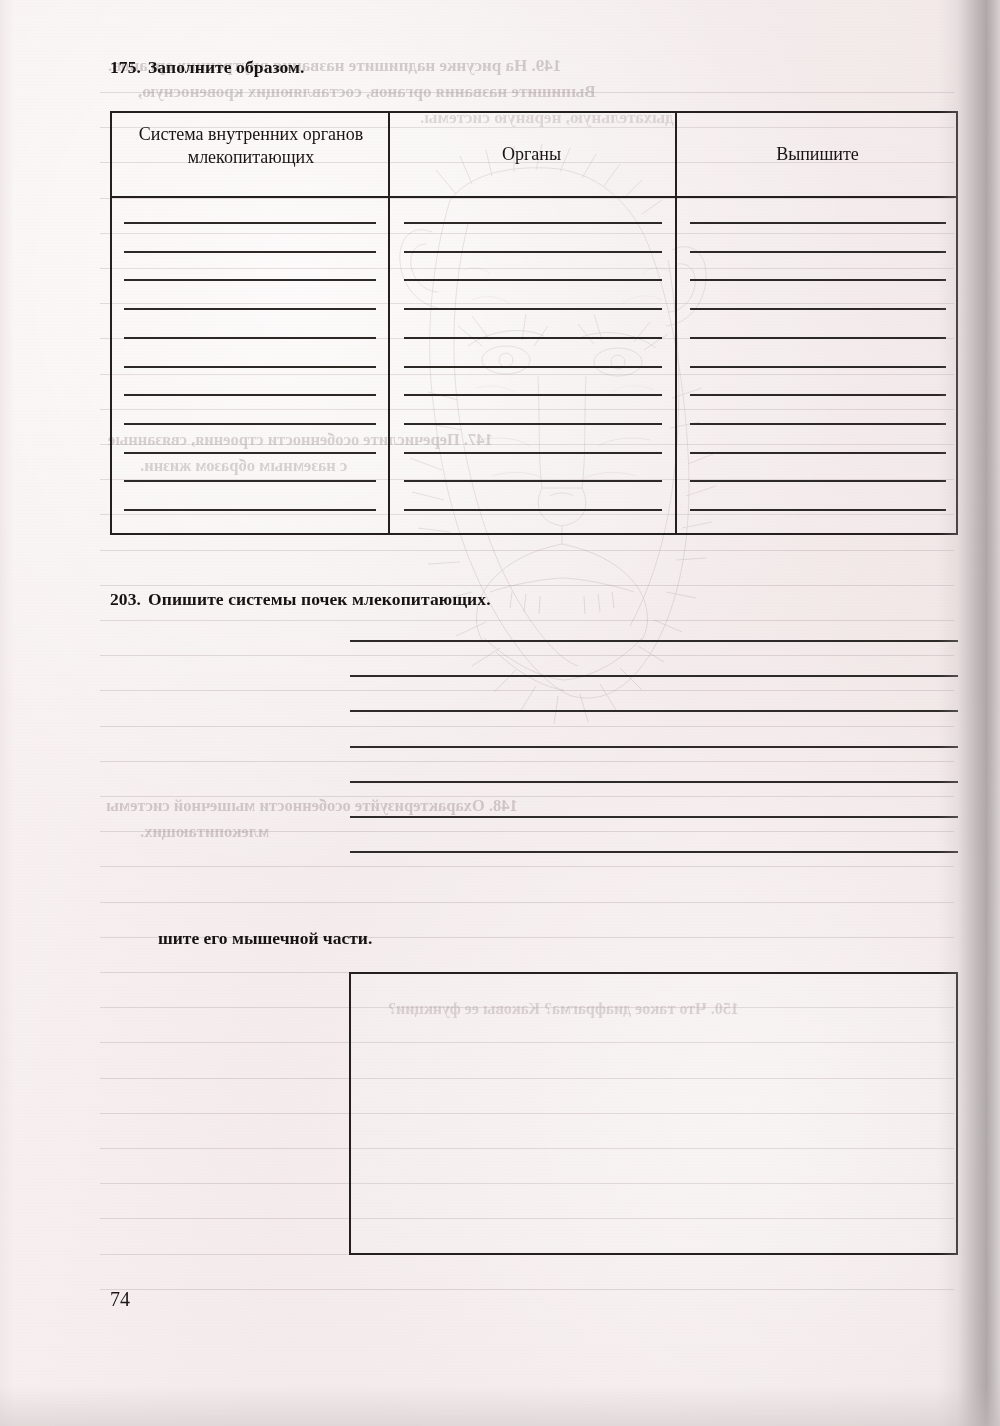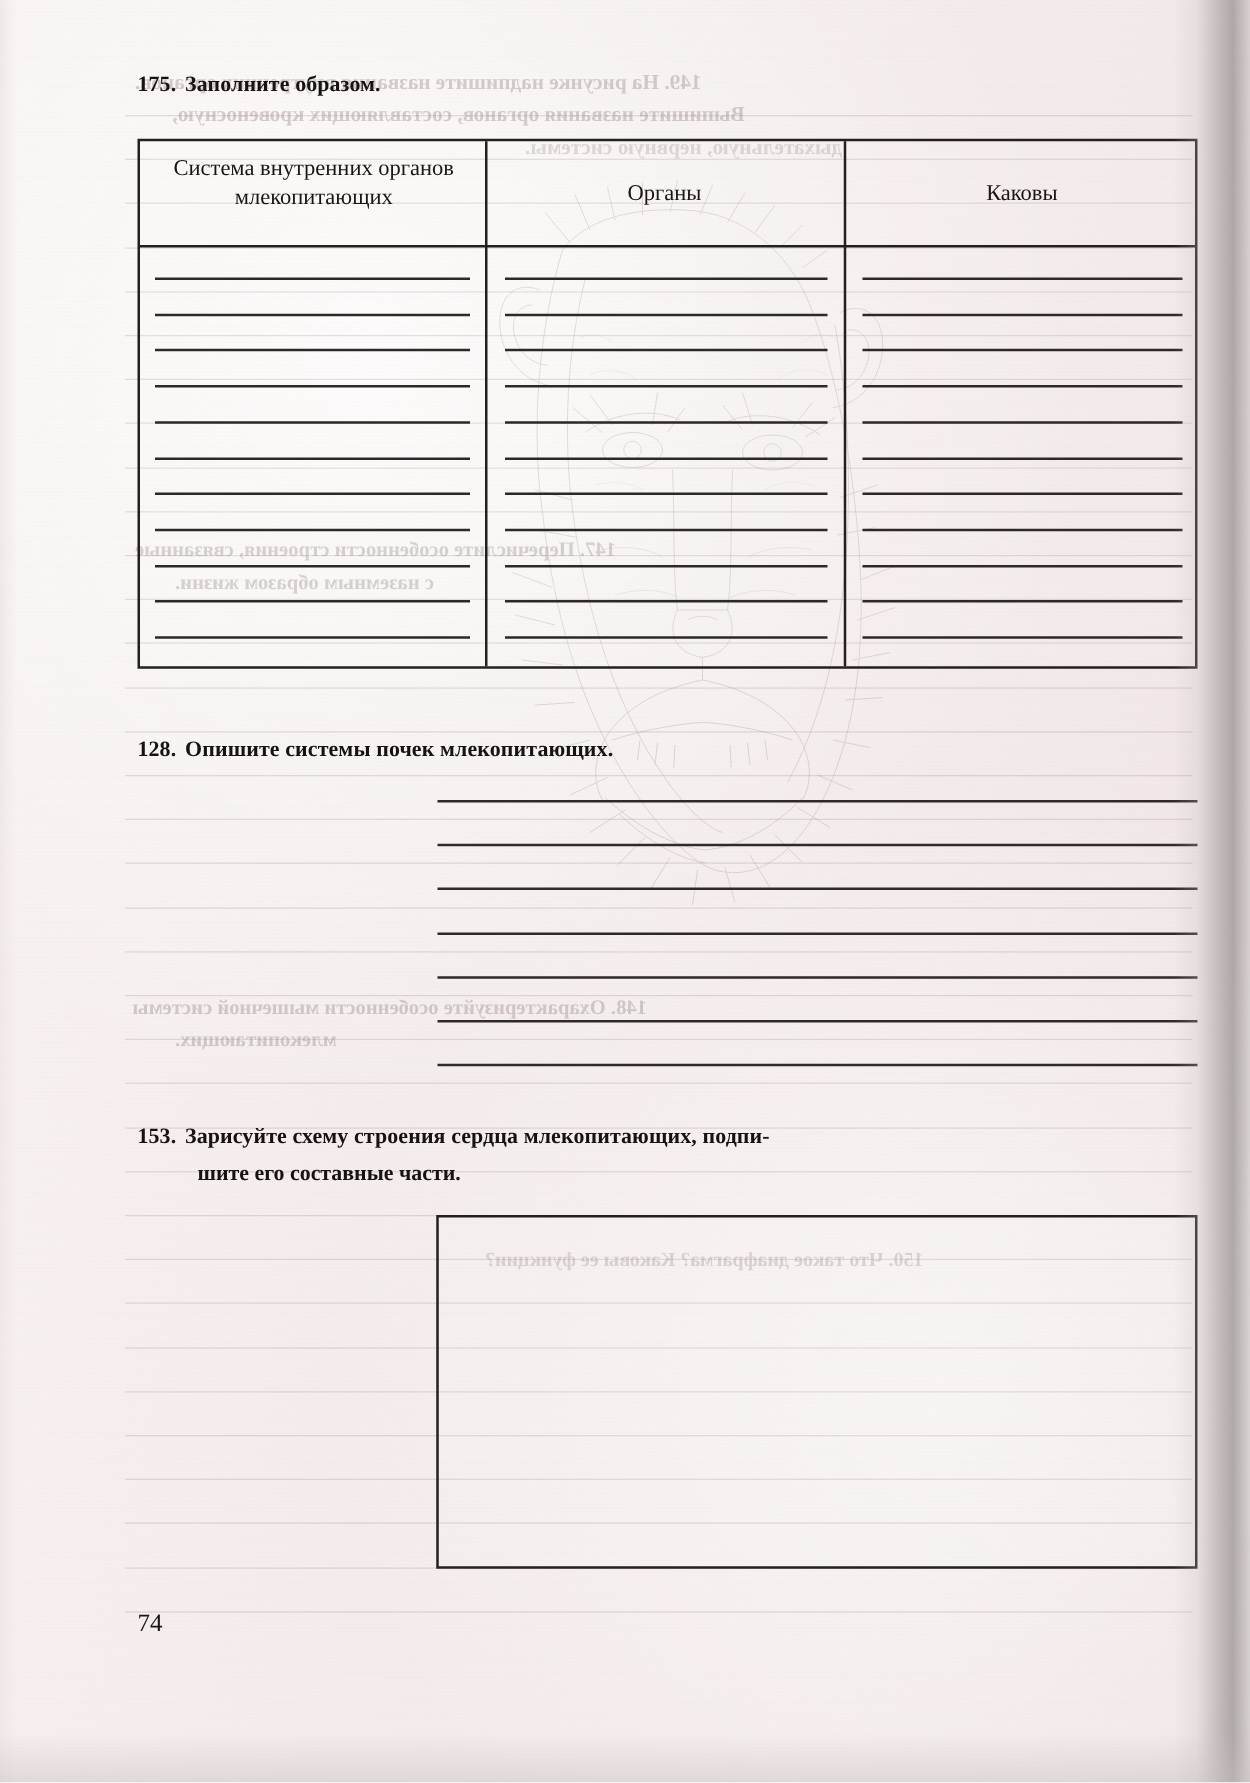--- a/index.html
+++ b/index.html
@@ -311,21 +311,21 @@
 
   <div id="table-151">
 
     <div class="tbl-vline" style="left:276px;"></div>
     <div class="tbl-vline" style="left:563px;"></div>
 
     <div class="tbl-hline" style="top:83px;"></div>
 
     <div class="tbl-head-cell" style="left:280px; top:30px; width:279px;">Органы</div>
     <div class="tbl-head-cell" style="left:14px; top:10px; width:250px;">Система внутренних органов млекопитающих</div>
-    <div class="tbl-head-cell" style="left:567px; top:30px; width:277px;">Каковы</div>
+    <div class="tbl-head-cell" style="left:567px; top:30px; width:277px;">Выпишите</div>
 
     <div id="table-body-rules">
         <div class="cell-rule" style="left: 12px; width: 252px; top: 109px;"></div>
         <div class="cell-rule" style="left: 292px; width: 258px; top: 109px;"></div>
         <div class="cell-rule" style="left: 578px; width: 256px; top: 109px;"></div>
         <div class="cell-rule" style="left: 12px; width: 252px; top: 138px;"></div>
         <div class="cell-rule" style="left: 292px; width: 258px; top: 138px;"></div>
         <div class="cell-rule" style="left: 578px; width: 256px; top: 138px;"></div>
         <div class="cell-rule" style="left: 12px; width: 252px; top: 166px;"></div>
         <div class="cell-rule" style="left: 292px; width: 258px; top: 166px;"></div>
@@ -351,36 +351,33 @@
         <div class="cell-rule" style="left: 12px; width: 252px; top: 367px;"></div>
         <div class="cell-rule" style="left: 292px; width: 258px; top: 367px;"></div>
         <div class="cell-rule" style="left: 578px; width: 256px; top: 367px;"></div>
         <div class="cell-rule" style="left: 12px; width: 252px; top: 396px;"></div>
         <div class="cell-rule" style="left: 292px; width: 258px; top: 396px;"></div>
         <div class="cell-rule" style="left: 578px; width: 256px; top: 396px;"></div>
       </div>
   </div>
 
   <div class="q-head" style="left:110px; top:589px;">
-    <span class="num">128.</span><span>Опишите системы почек млекопитающих.</span>
+    <span class="num">203.</span><span>Опишите системы почек млекопитающих.</span>
   </div>
   <div id="answer-152-lines">
       <div class="write-line" style="left: 350px; width: 608px; top: 640px;"></div>
       <div class="write-line" style="left: 350px; width: 608px; top: 675px;"></div>
       <div class="write-line" style="left: 350px; width: 608px; top: 710px;"></div>
       <div class="write-line" style="left: 350px; width: 608px; top: 746px;"></div>
       <div class="write-line" style="left: 350px; width: 608px; top: 781px;"></div>
       <div class="write-line" style="left: 350px; width: 608px; top: 816px;"></div>
       <div class="write-line" style="left: 350px; width: 608px; top: 851px;"></div>
     </div>
 
-  <div class="q-head" style="left:110px; top:898px;">
-    <span class="num">153.</span><span>Зарисуйте схему строения сердца млекопитающих, подпи-</span>
-  </div>
-  <div class="q-head2" style="left:158px; top:928px;">шите его составные части.</div>
+  <div class="q-head2" style="left:158px; top:928px;">шите его мышечной части.</div>
 
   <div id="draw-box-153"></div>
 
   <div id="page-number">74</div>
 
   <div id="grain"></div>
   <div id="edge-left"></div>
   <div id="edge-right"></div>
   <div id="edge-bottom"></div>
 </div>

